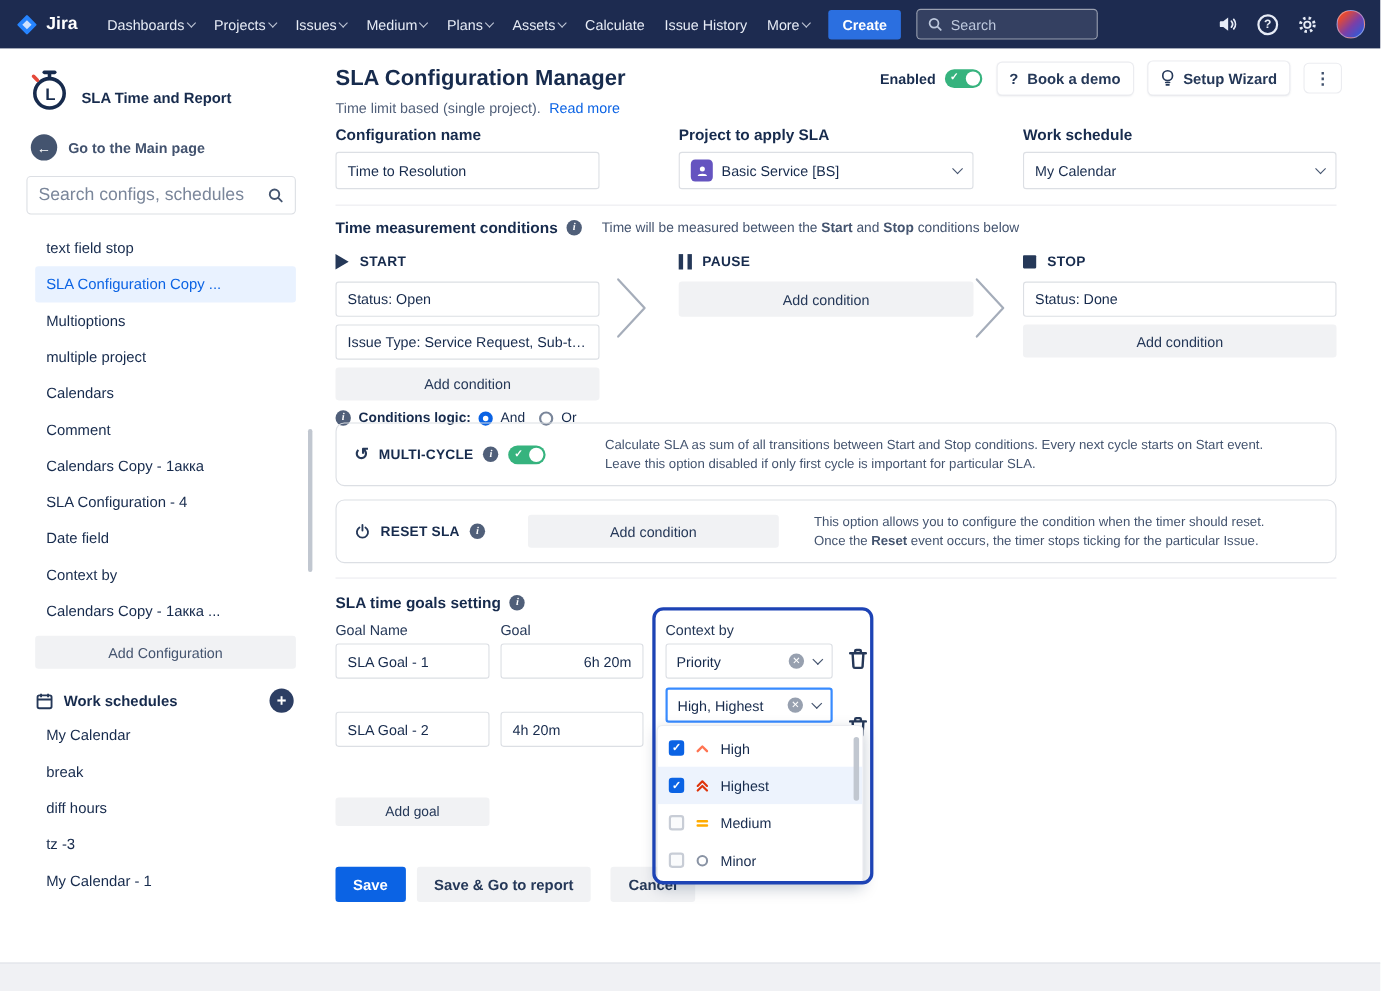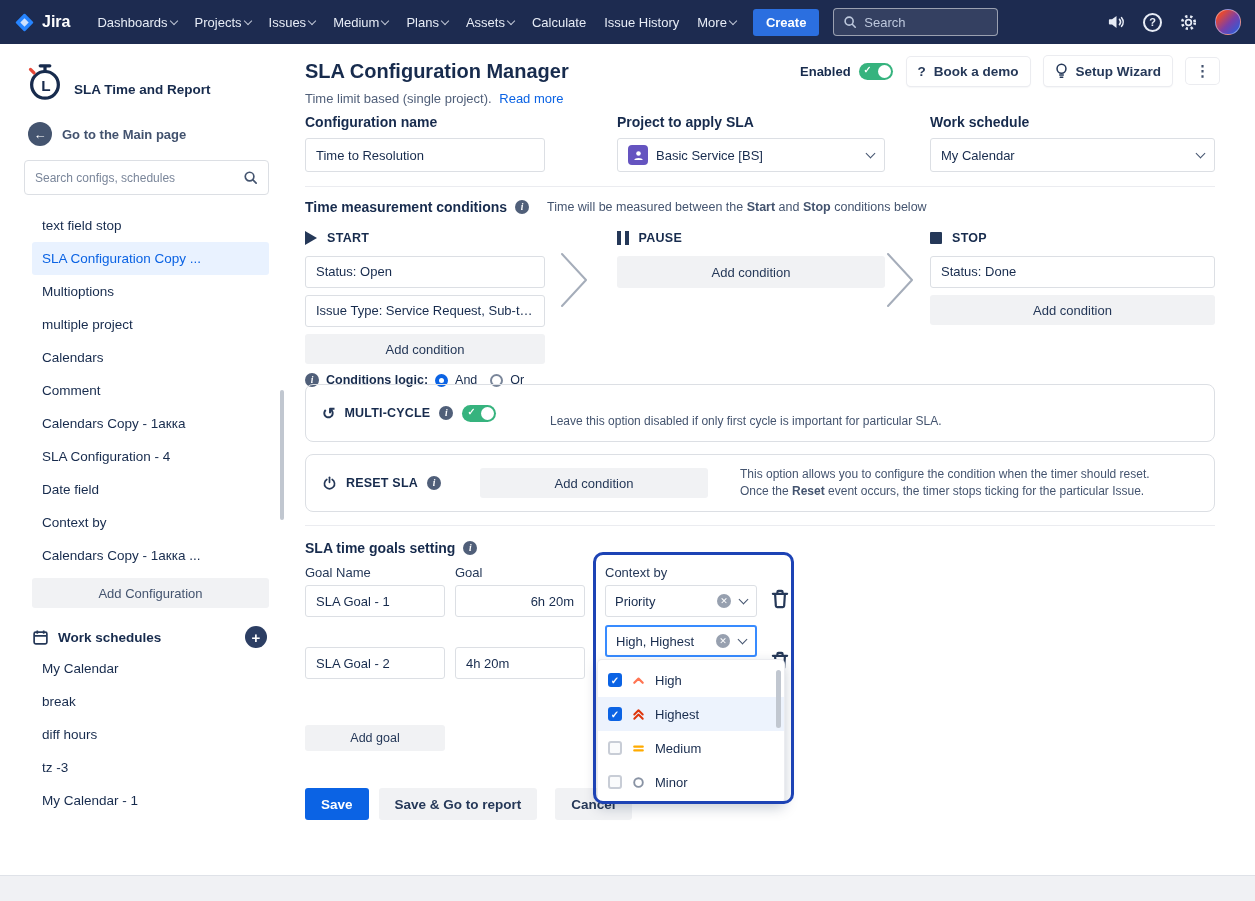--- a/index.html
+++ b/index.html
@@ -18,21 +18,21 @@
 .nav-icons{margin-left:auto;display:flex;align-items:center;gap:17px}
 .help-circ{width:19px;height:19px;border-radius:50%;border:2px solid #E7ECF6;color:#E7ECF6;font-size:11px;font-weight:bold;display:flex;align-items:center;justify-content:center}
 .avatar{width:26px;height:26px;border-radius:50%;background:linear-gradient(135deg,#E34935 20%,#7A3FA8 55%,#2E5BD7 90%);border:1.5px solid rgba(255,255,255,.4)}
 
 .sidebar{position:absolute;top:44px;left:0;width:285px;height:831px;background:#fff;padding:16px 16px 0 24px}
 .logo-row{display:flex;align-items:center;gap:8px}
 .app-title{font-size:13.5px;font-weight:bold;color:#172B4D;margin-top:14px}
 .back-row{display:flex;align-items:center;gap:10px;margin-top:18px;margin-left:4px;font-size:13px;font-weight:600;color:#42526E;cursor:pointer}
 .back-circle{width:24px;height:24px;border-radius:50%;background:#44546F;color:#fff;display:flex;align-items:center;justify-content:center;font-size:13px}
 .side-search{height:35px;border:1.5px solid #DCDFE4;border-radius:4px;padding:0 10px;display:flex;align-items:center;margin-top:14px}
-.side-search input{border:none;outline:none;font-size:12px;color:#344563;flex:1;font-family:inherit}
+.side-search input{border:none;outline:none;font-size:16px;color:#344563;flex:1;font-family:inherit}
 .side-search input::placeholder{color:#7A869A}
 .cfg-list{margin-top:14px;margin-left:8px}
 .cfg-item{height:33px;display:flex;align-items:center;padding:0 10px;font-size:13.5px;color:#172B4D;border-radius:3px;cursor:pointer;white-space:nowrap}
 .cfg-item.selected{background:#E9F2FF;color:#0B63E4}
 .add-config{margin:6px 0 0 8px;height:30px;background:#F1F2F4;border-radius:3px;display:flex;align-items:center;justify-content:center;font-size:13px;color:#44546F;cursor:pointer}
 .sched-header{display:flex;align-items:center;gap:9px;margin:18px 0 4px 8px;font-size:13.5px;font-weight:bold;color:#172B4D;padding-right:2px}
 .plus-btn{margin-left:auto;width:22px;height:22px;border-radius:50%;background:#2C3E63;color:#fff;font-size:15px;display:flex;align-items:center;justify-content:center;cursor:pointer;line-height:1}
 .side-thumb{position:absolute;right:1px;top:346px;width:4px;height:130px;background:#C1C7D0;border-radius:2px}
 
 .main{position:absolute;top:44px;left:285px;width:970px;height:831px;background:#fff}
@@ -370,21 +370,21 @@
     <div class="feat-cluster" style="min-width:218px">
       <span class="mc-icon">↺</span>
       <span class="feat-label">MULTI-CYCLE</span>
       <span class="info">i</span>
       <div class="toggle">
           <span class="tick">✓</span>
           <div class="knob"></div>
         </div>
     </div>
     <div class="feat-text">
-      <br>
+      <span>Calculate SLA as sum of all transitions between Start and Stop conditions. Every next cycle starts on Start event.</span><br>
       <span>Leave this option disabled if only first cycle is important for particular SLA.</span>
     </div>
   </div>
 
   <div class="feature-box" style="top:410px">
     <div class="feat-cluster" style="min-width:148px">
       <svg width="15" height="15" viewBox="0 0 16 16">
           <path d="M5.1 3.7a5.4 5.4 0 1 0 5.8 0" fill="none" stroke="#253858" stroke-width="1.8" stroke-linecap="round"></path>
           <path d="M8 1.3v5.4" stroke="#253858" stroke-width="1.8" stroke-linecap="round"></path>
         </svg>

